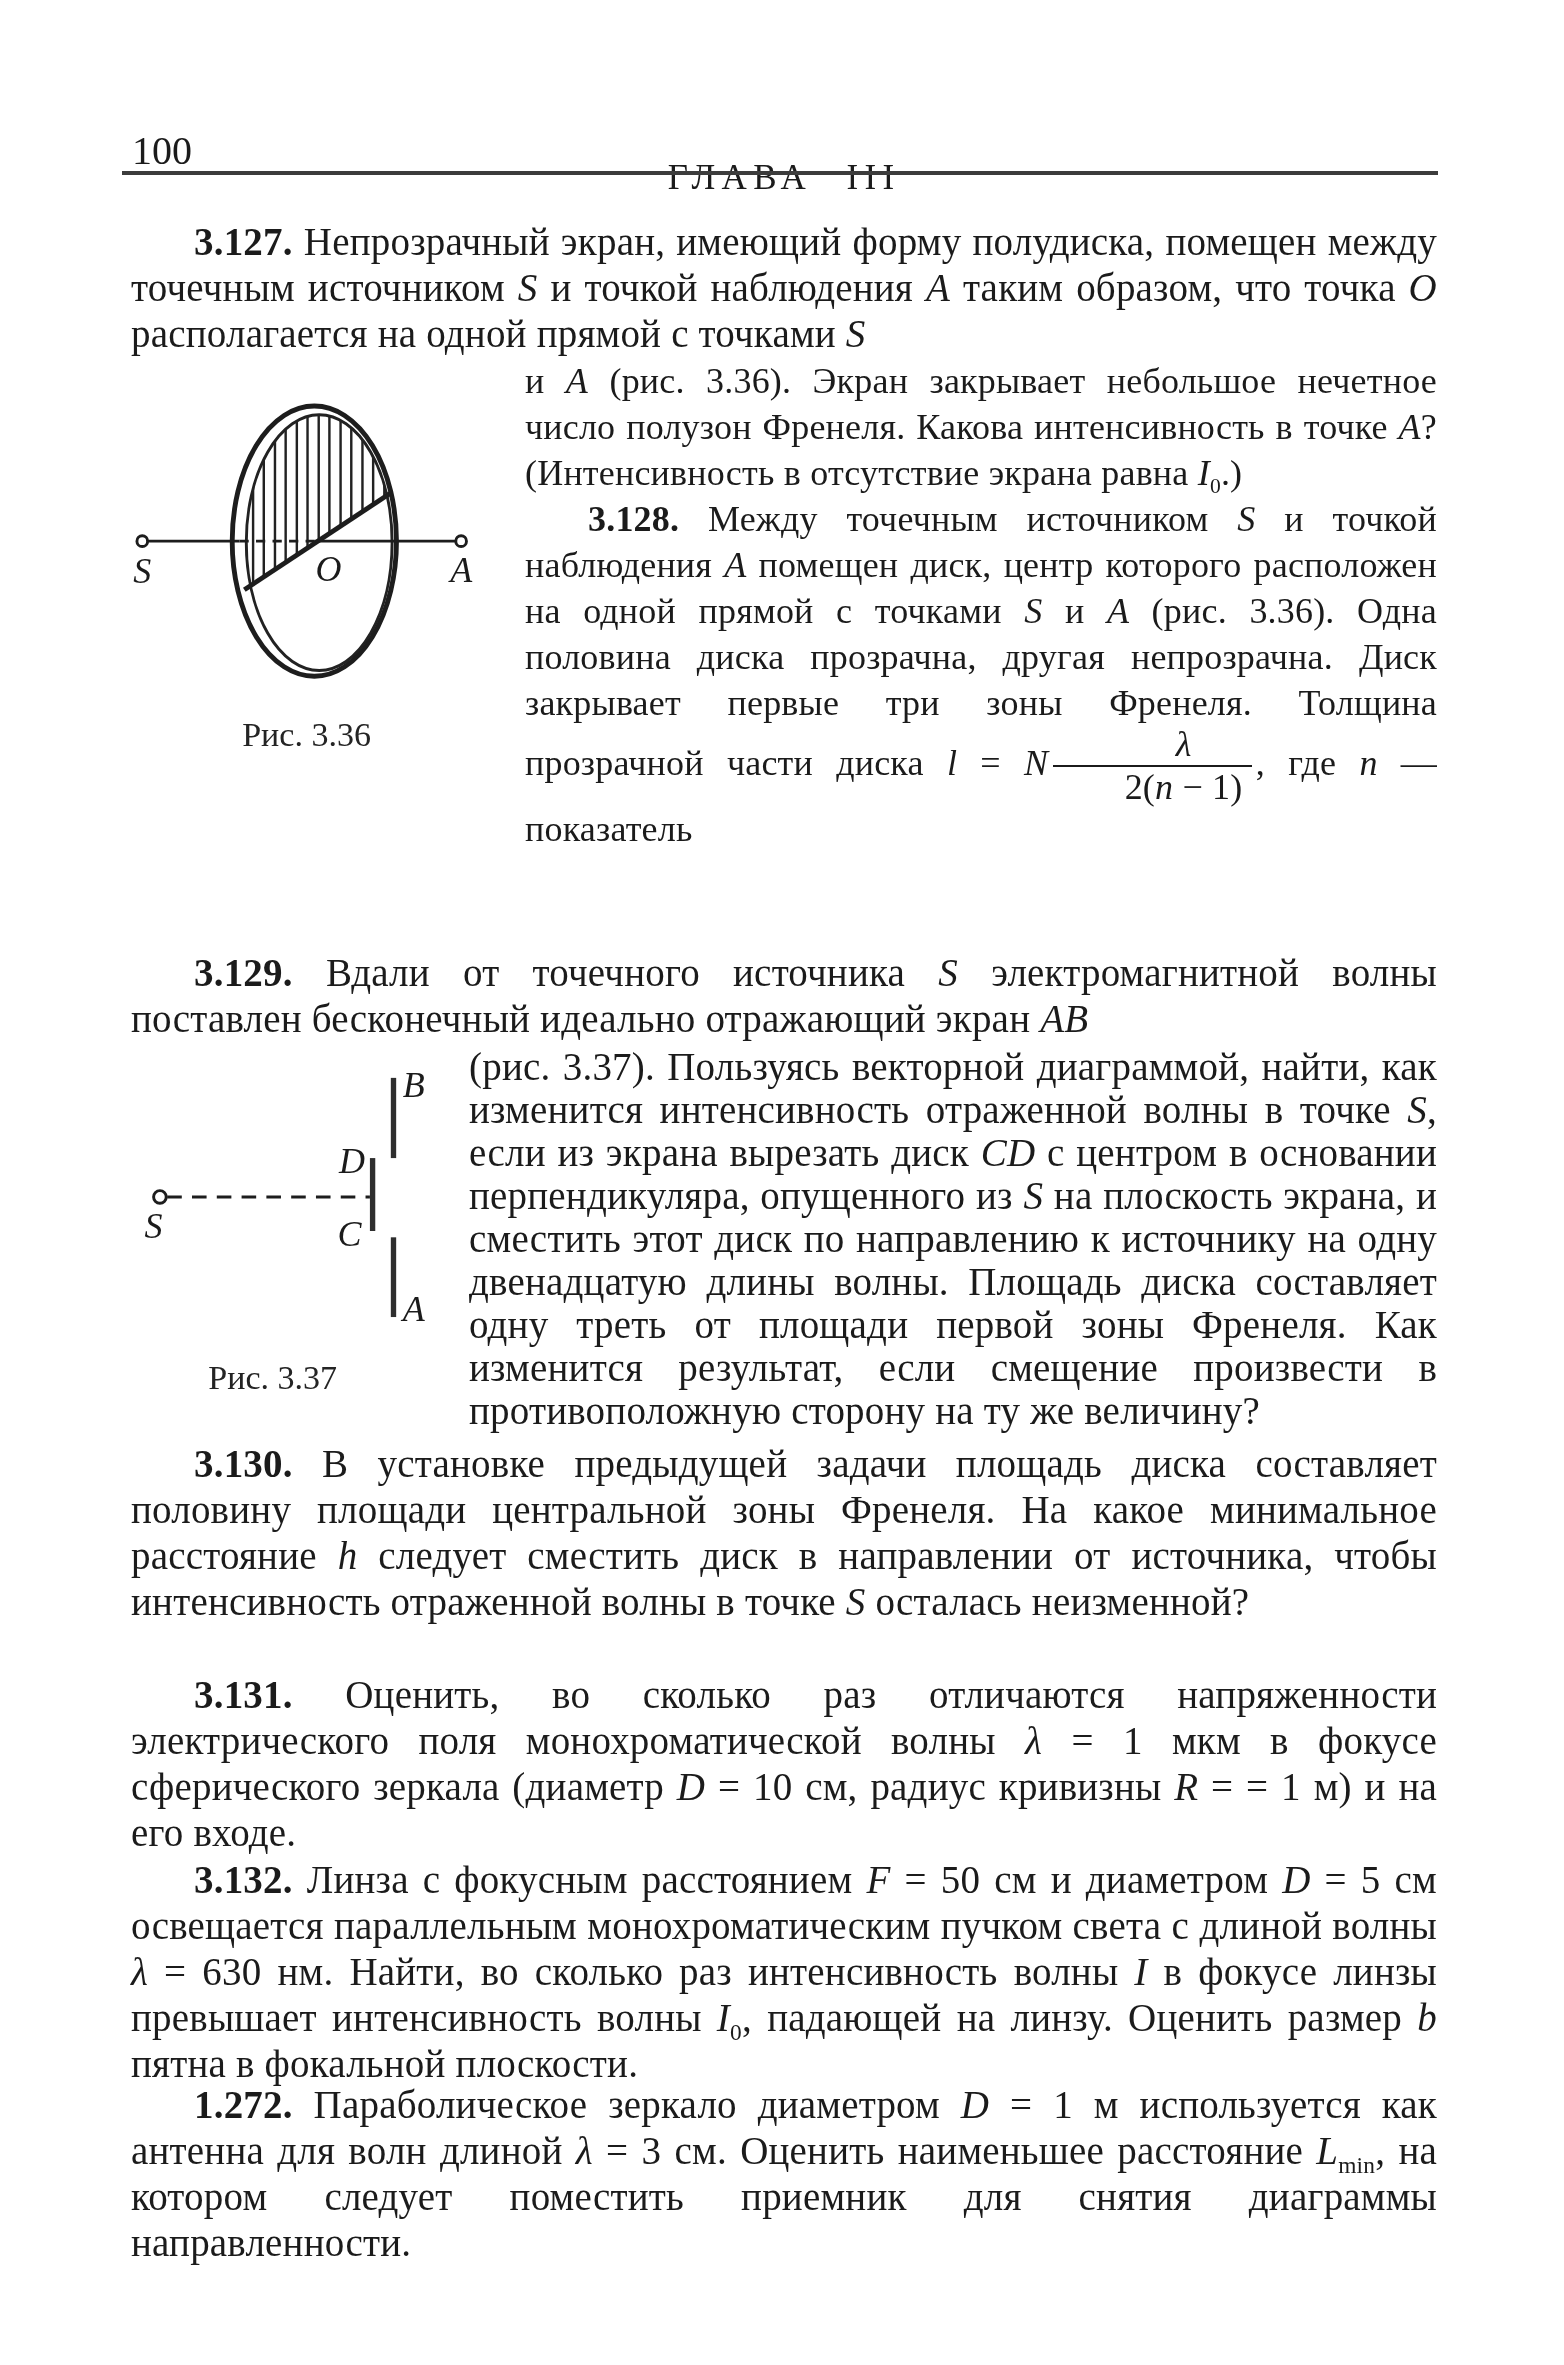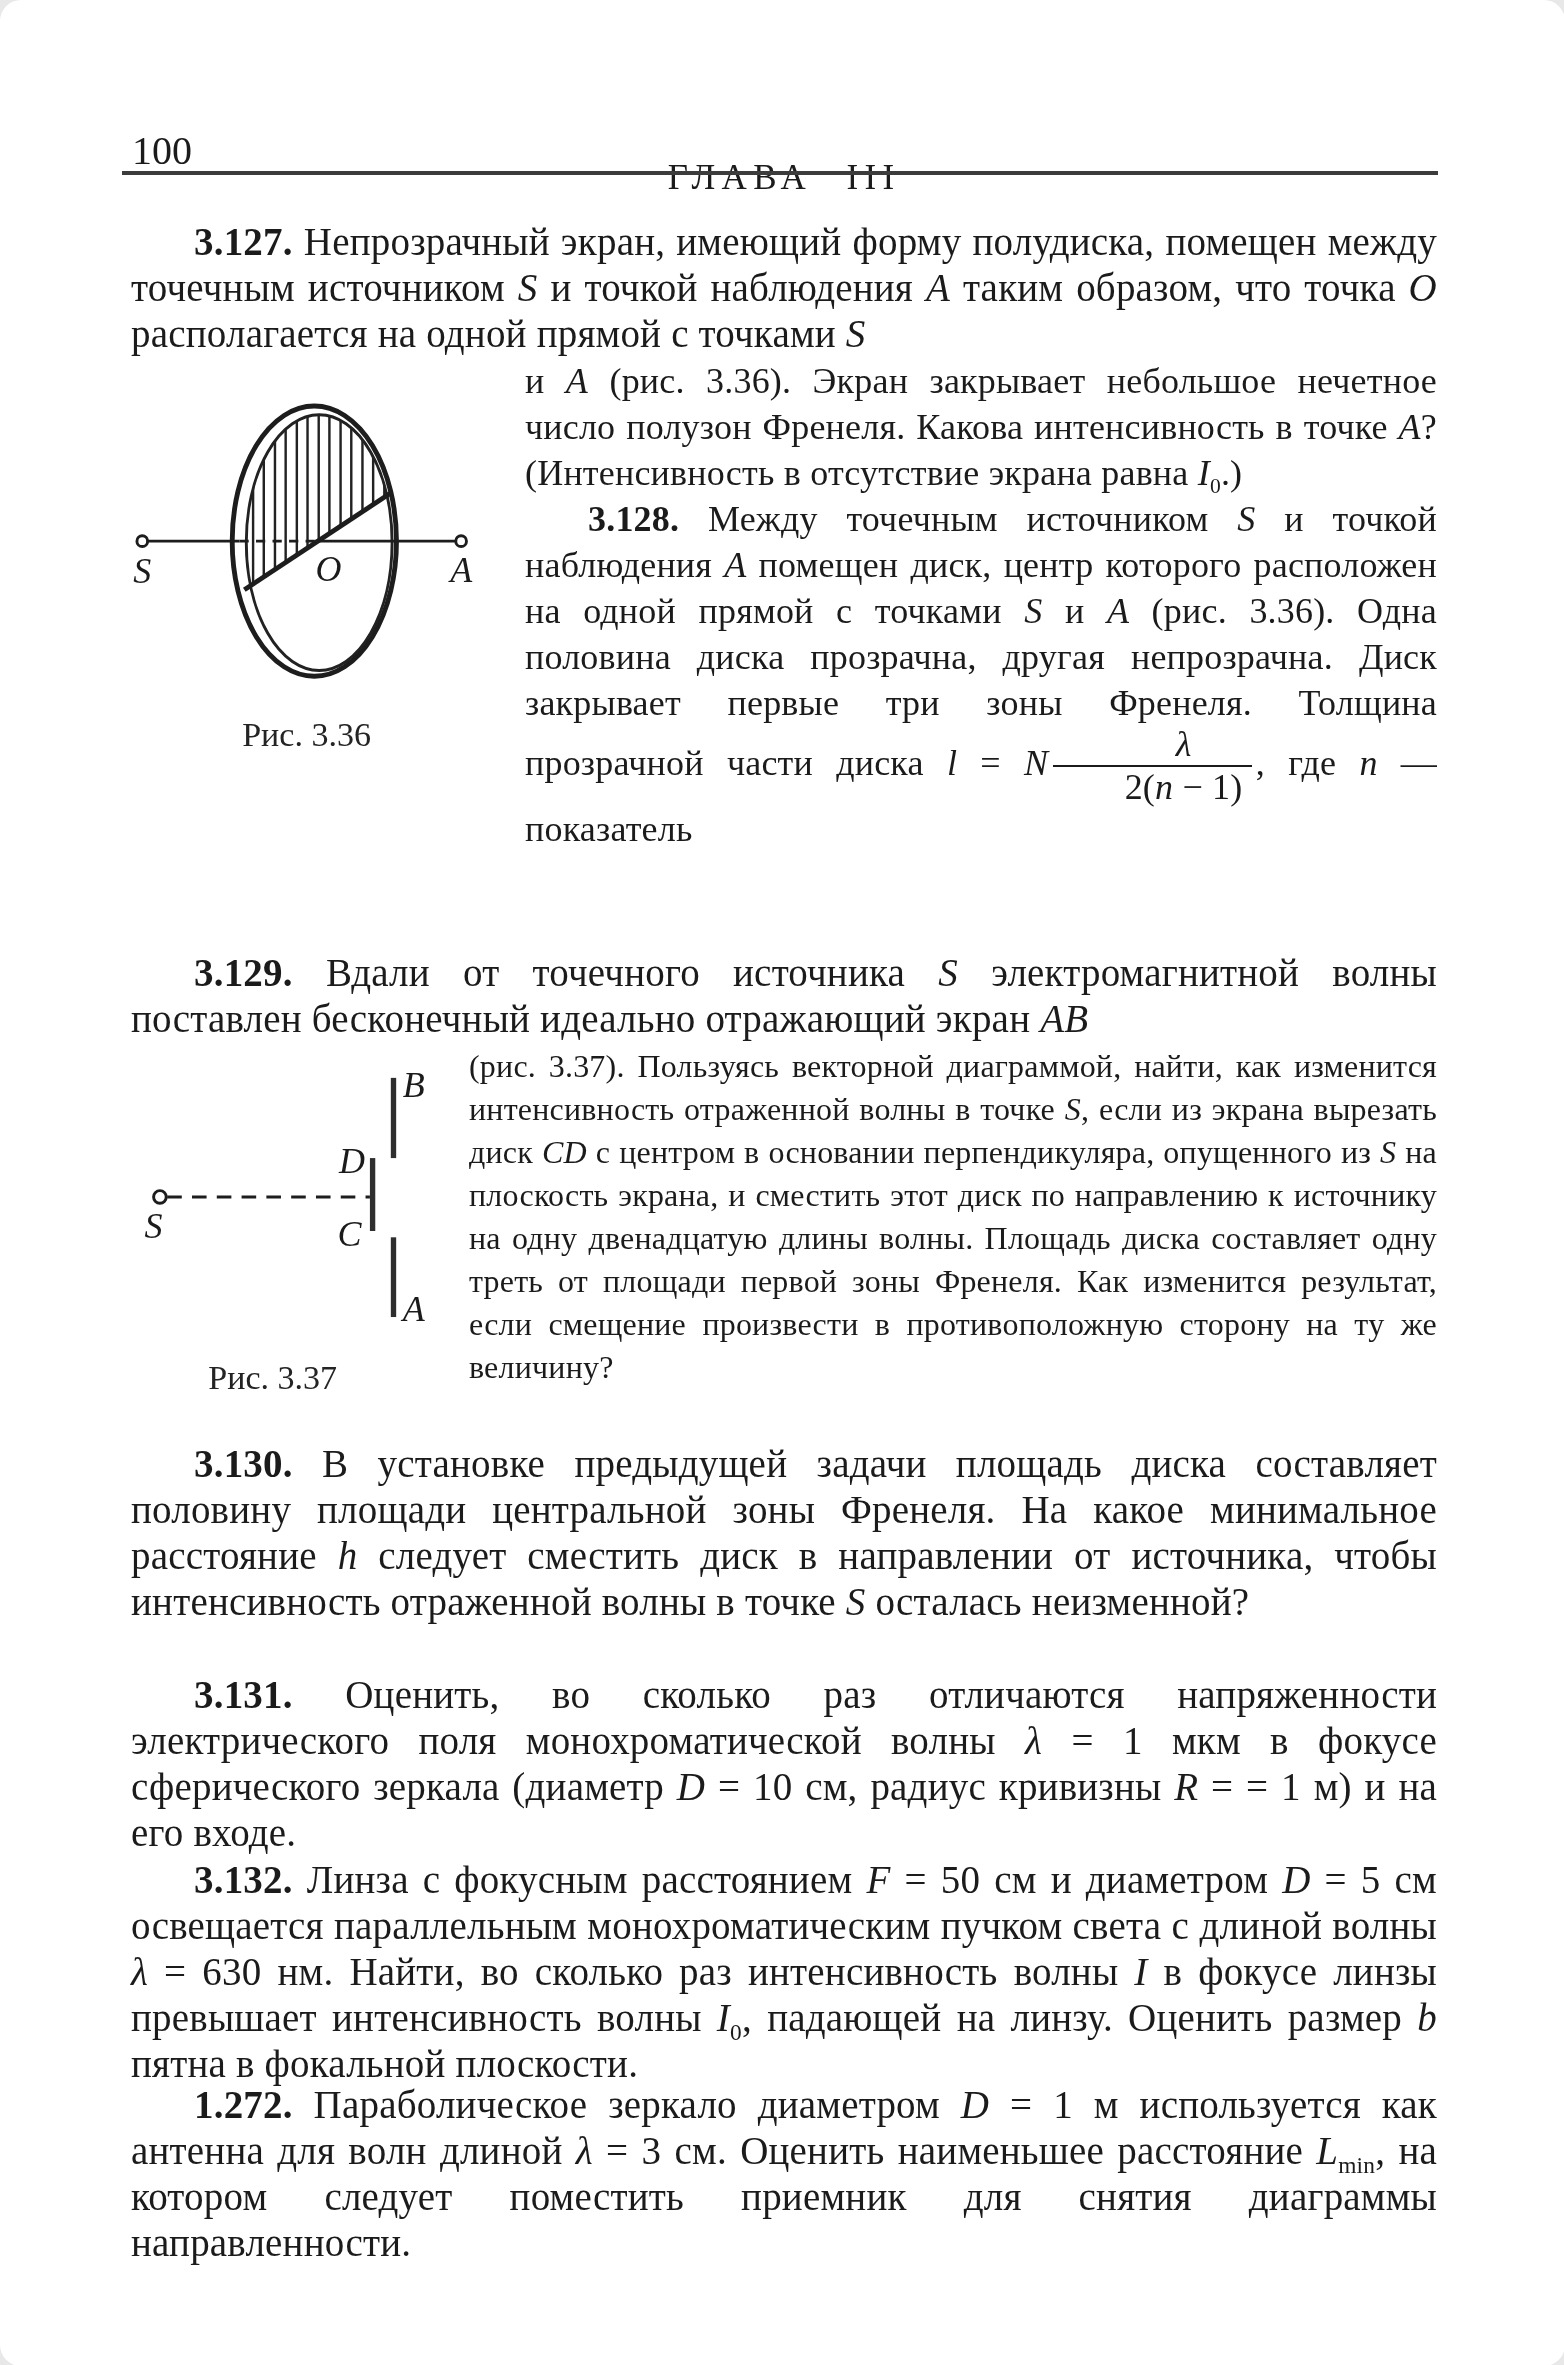--- a/index.html
+++ b/index.html
@@ -1,20 +1,19 @@
 <!DOCTYPE html>
 <html style="font-size:7.8px"><head>
 <meta charset="utf-8">
 <style>
   html,body { margin:0; padding:0; background:#e8e8e8; }
   #page {
     position:relative; width:1565px; height:2366px; background:#ffffff;
     font-family:"Liberation Serif","DejaVu Serif",serif; color:#1b1b1b;
     overflow:hidden;
-    border-radius:21px;
   }
   .tb {
     position:absolute; text-align:justify; font-size:39px; line-height:46px;
     letter-spacing:0.2px;
   }
   .tb p { margin:0; }
   .ind { text-indent:63px; }
   .bnum { font-weight:bold; }
   .v { font-style:italic; }
   sub { font-size:0.6em; line-height:0; }
@@ -22,21 +21,21 @@
   .frac .num { display:block; padding:0 0.25em 0.04em; border-bottom:2.4px solid #1b1b1b; }
   .frac .den { display:block; padding:0.04em 0.25em 0; }
   #page-number { position:absolute; left:132px; top:127px; font-size:40px; }
   #chapter-title { position:absolute; left:131px; top:130px; width:1306px; text-align:center;
     font-size:35px; letter-spacing:0.18em; word-spacing:0.55em;margin-top:28px; }
   #header-rule { position:absolute; left:122px; top:171px; width:1316px; height:4.4px; background:#3c3c3c; }
   #block-127a { left:131px; top:219px;  width:1306px;font-family:Liberation Serif, serif; }
   #block-127b { left:525px; top:358px; width:912px; font-size:36px; }
   #block-128c { left:131px; top:858px; width:1306px; }
   #block-129a { left:131px; top:950px; width:1306px; }
-  #block-129b { left:469px; top:1045px; width:968px; font-size:32px; line-height:43px; }
+  #block-129b { left:469px; top:1045px; width:968px; font-size:39px; line-height:43px; }
   #block-130  { left:131px; top:1441px; width:1306px; }
   #block-131  { left:131px; top:1672px; width:1306px; }
   #block-132  { left:131px; top:1857px; width:1306px; }
   #block-133  { left:131px; top:2082px; width:1306px; }
   .fig { position:absolute; }
   .flabel { font-family:"Liberation Serif","DejaVu Serif",serif; font-style:italic;
     font-size:74px; fill:#1b1b1b; text-anchor:middle; }
   .fcap { font-family:"Liberation Serif","DejaVu Serif",serif; font-size:70px;
     fill:#242424; text-anchor:middle; }
 </style>

